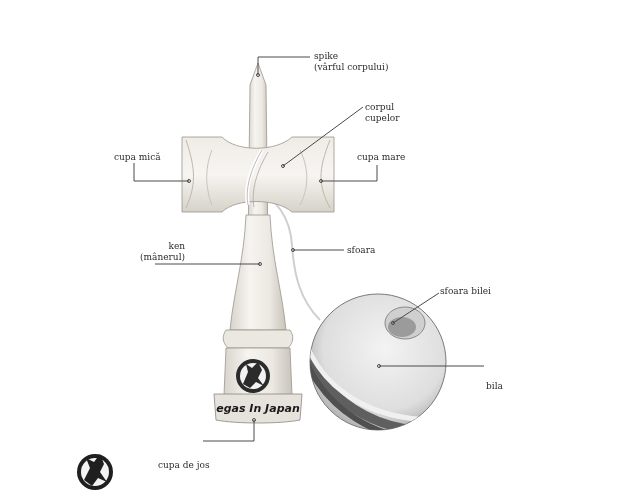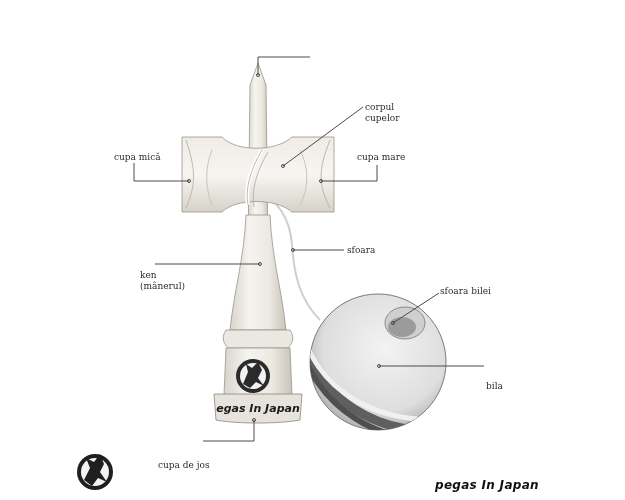--- a/index.html
+++ b/index.html
@@ -117,37 +117,40 @@
       <circle cx="254" cy="420" r="1.5"></circle>
     </g>
 
     <g>
       <circle cx="95" cy="472" r="18" fill="#1f1f1f"></circle>
       <circle cx="95" cy="472" r="14" fill="#f3f3f3"></circle>
       <path d="M84 480 L90 468 L86 458 L94 462 L100 454 L104 464 L100 472 L107 482 L98 478 L92 486 Z" fill="#1f1f1f"></path>
     </g>
   </svg>
 
+  <div class="label" style="left:314px;top:51px;">
+    <div>spike</div>
+    <div>(vârful corpului)</div>
+  </div>
 
   <div class="label" style="left:365px;top:95px;margin-top:7px;">
     <div>corpul</div>
     <div>cupelor</div>
   </div>
 
   <div class="label" style="left:114px;top:152px;">cupa mică</div>
 
   <div class="label" style="left:357px;top:152px;">cupa mare</div>
 
   <div class="label" style="left:347px;top:245px;">sfoara</div>
 
-  <div class="label" style="left:140px;top:270px;">
+  <div class="label" style="left:140px;top:241px;text-align:right;">
     <div>ken</div>
     <div>(mânerul)</div>
   </div>
 
   <div class="label" style="left:440px;top:286px;">sfoara bilei</div>
 
   <div class="label" style="left:486px;top:361px;margin-top:20px;">bila</div>
 
   <div class="label" style="left:158px;top:460px;">cupa de jos</div>
 
-  <div class="brand">pegas In Japan</div>
 </div>
 
 </body></html>

